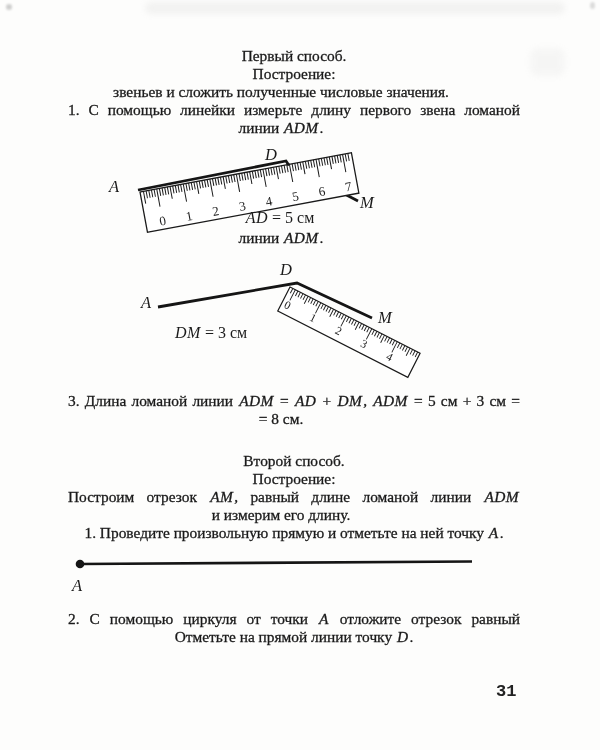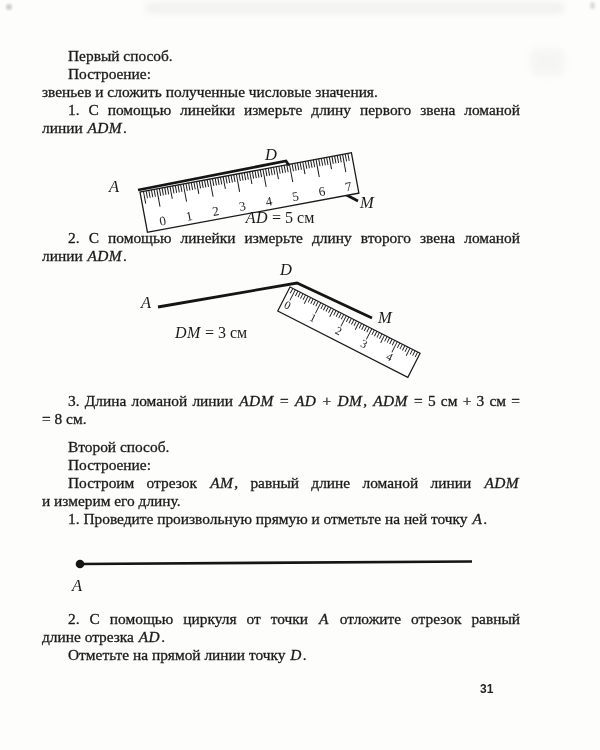--- a/index.html
+++ b/index.html
@@ -5,32 +5,32 @@
   html,body{margin:0;padding:0;}
   body{
     width:600px;height:750px;position:relative;overflow:hidden;
     background:#fdfdfc;
     font-family:"Liberation Serif","DejaVu Serif",serif;
     color:#1b1b1b;
   }
   .page{position:absolute;inset:0;}
   .tblock{position:absolute;left:42px;width:478px;font-size:15.4px;line-height:18px;
     -webkit-text-stroke:0.3px #1b1b1b;}
-  .line{white-space:normal;text-align:left;}
+  .line{white-space:normal;text-align:center;}
   .line.fill{text-align:justify;text-align-last:justify;}
   .line.indent{text-indent:26px;}
-  .line.gap{margin-top:10px;}
+  .line.gap{margin-top:24px;}
   .v{font-style:italic;letter-spacing:.4px;padding:0 1px;}
   svg{position:absolute;overflow:visible;}
   svg text{font-family:"Liberation Serif","DejaVu Serif",serif;fill:#1b1b1b;}
   .ptlabel{font-style:italic;font-size:16.5px;}
   .caption{font-size:16px;}
   .caption .cvar{font-style:italic;letter-spacing:.5px;}
-  .pgnum{position:absolute;left:480px;top:682px;font-family:Liberation Sans, sans-serif;
-    font-weight:bold;font-size:12px;color:#222;}
+  .pgnum{position:absolute;left:496px;top:682px;font-family:Liberation Mono, monospace;
+    font-weight:bold;font-size:17px;color:#222;}
   .smudge{position:absolute;background:#b9b9b9;filter:blur(3px);border-radius:8px;pointer-events:none;}
   .speck{position:absolute;background:#777;filter:blur(1px);border-radius:50%;pointer-events:none;}
 </style>
 </head>
 <body>
 
 <div class="page">
 
   <div class="smudge" style="left:145px;top:2px;width:420px;height:12px;opacity:.16;"></div>
   <div class="smudge" style="left:530px;top:48px;width:35px;height:28px;opacity:.10;"></div>
@@ -143,21 +143,20 @@
     </g>
 
     <polyline points="45,48 193,19 196,23.5" fill="none" stroke="#151515" stroke-width="2.8"></polyline>
     <text class="ptlabel" x="21" y="50" text-anchor="middle">A</text>
     <text class="ptlabel" x="178" y="18" text-anchor="middle">D</text>
     <text class="ptlabel" x="267" y="66">M</text>
     <text class="caption" x="187" y="81" text-anchor="middle"><tspan class="cvar">AD</tspan><tspan> = 5 см</tspan></text>
   </svg>
 
   <div class="tblock" style="top:229px;">
-      <div class="line indent fill"><span>2. С помощью линейки измерьте длину второго звена ломаной</span></div>
       <div class="line"><span>линии </span><span class="v">ADM</span><span>.</span></div>
     </div>
 
   <svg style="left:128px;top:256px;" width="300" height="128" viewBox="0 0 300 128">
     <g transform="translate(162,31) rotate(27)">
       <rect x="0" y="0" width="146" height="27" fill="#ffffff" stroke="#1a1a1a" stroke-width="1.2"></rect>
       <g id="ruler2-ticks" stroke="#1b1b1b" stroke-width="0.9">
           <line x1="3.14" y1="0" x2="3.14" y2="5.5"></line>
           <line x1="6.00" y1="0" x2="6.00" y2="12"></line>
           <line x1="8.86" y1="0" x2="8.86" y2="5.5"></line>
@@ -235,18 +234,17 @@
     </div>
 
   <svg style="left:55px;top:548px;" width="470" height="55" viewBox="0 0 470 55">
     <line x1="25" y1="16" x2="417" y2="13.5" stroke="#151515" stroke-width="2.6"></line>
     <circle cx="25" cy="16" r="4.3" fill="#151515"></circle>
     <text class="ptlabel" x="22" y="43" text-anchor="middle">A</text>
   </svg>
 
   <div class="tblock" style="top:610px;">
       <div class="line indent fill"><span>2. С помощью циркуля от точки </span><span class="v">A</span><span> отложите отрезок равный</span></div>
-      <div class="line"><span>длине отрезка </span><span class="v">AD</span><span>.</span></div>
       <div class="line indent"><span>Отметьте на прямой линии точку </span><span class="v">D</span><span>.</span></div>
     </div>
 
   <div class="pgnum">31</div>
 </div>
 
 </body></html>

